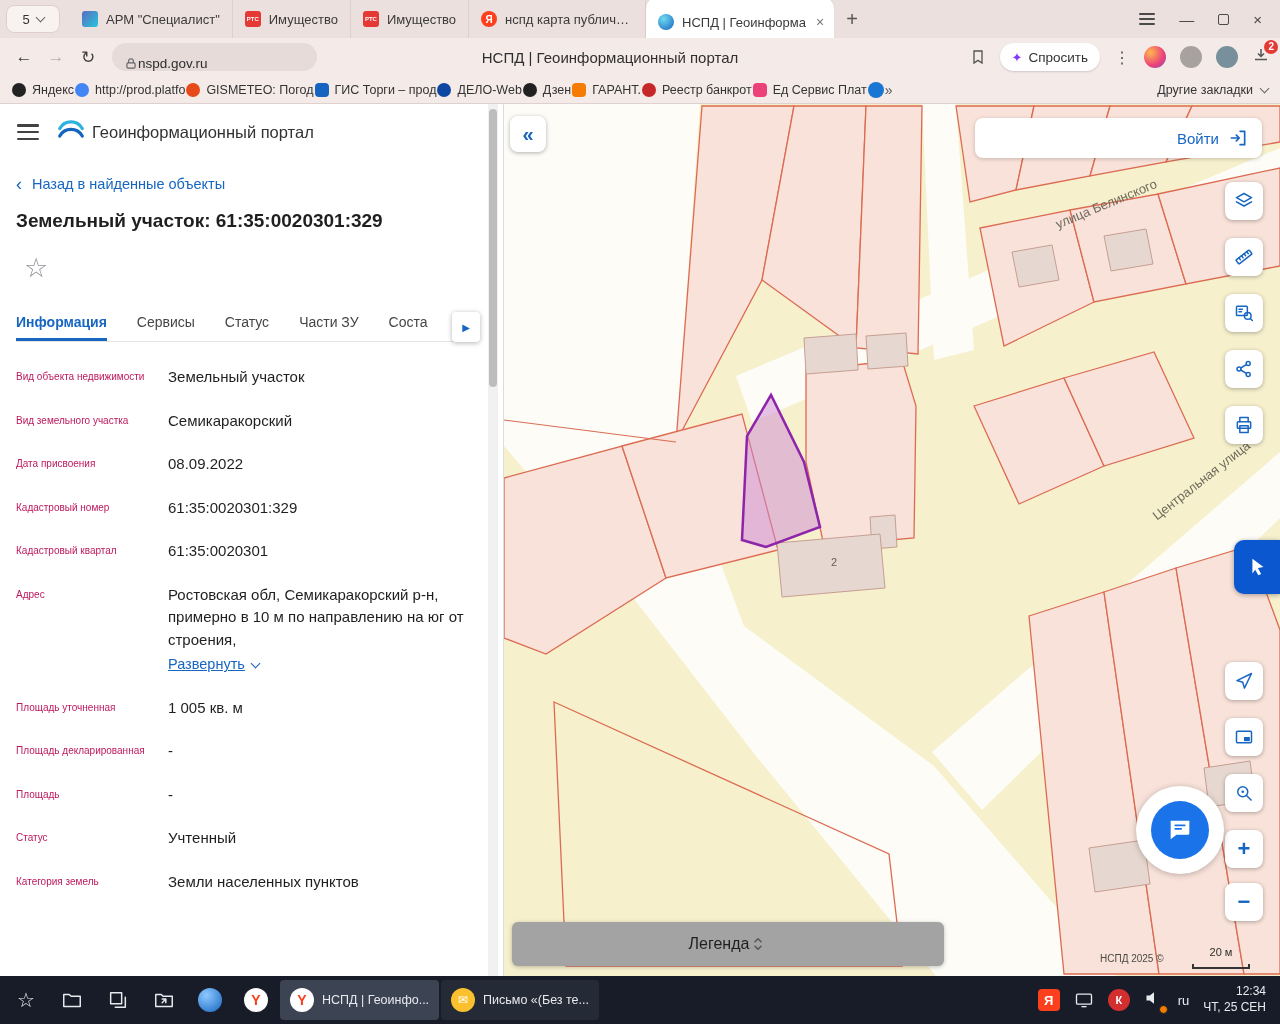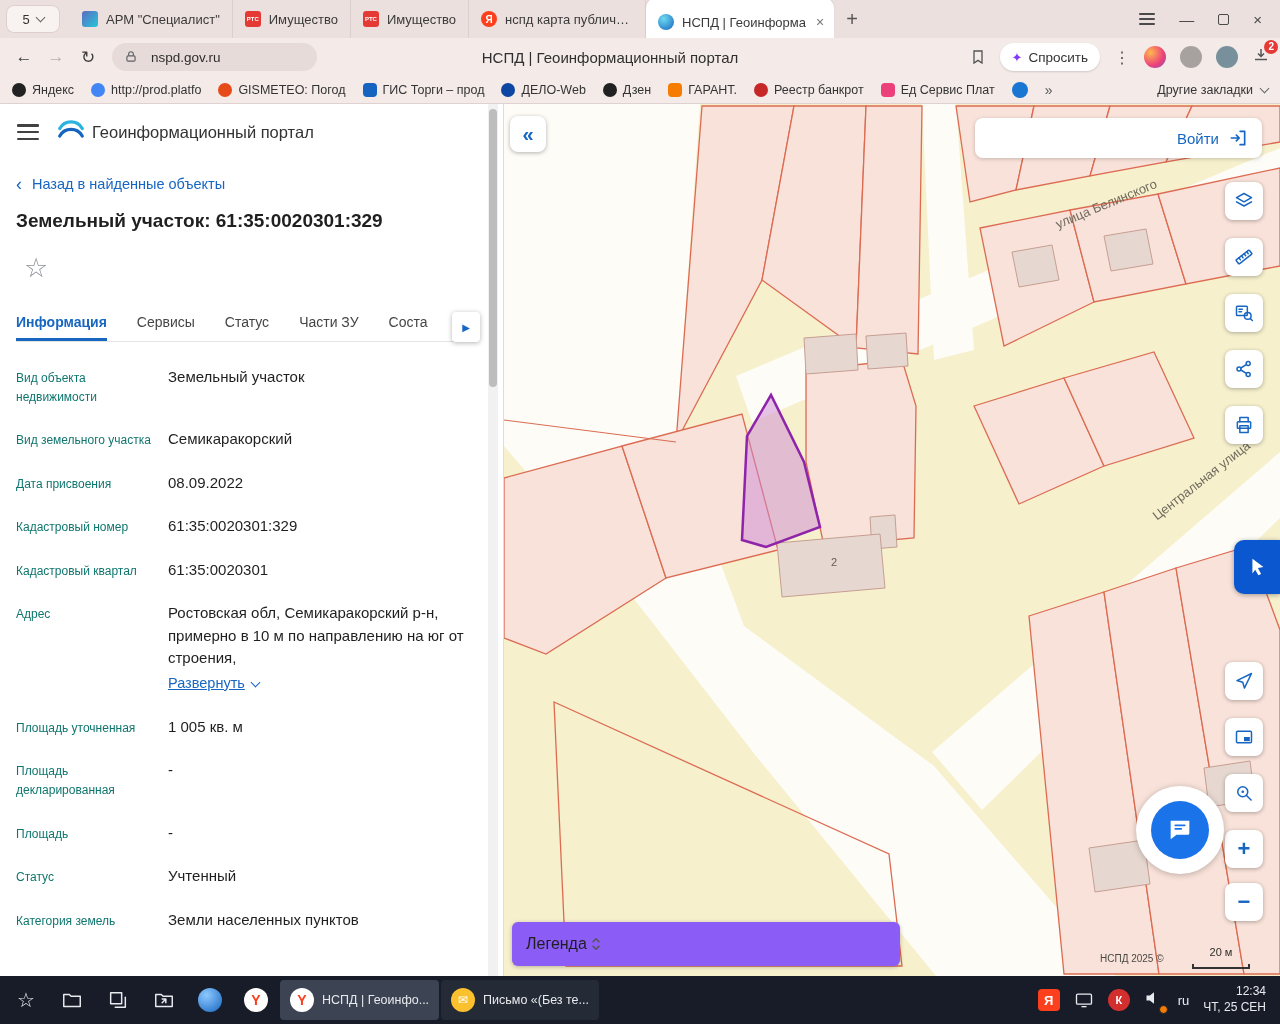--- a/index.html
+++ b/index.html
@@ -39,40 +39,40 @@
   .burger i{height:2px;background:#4a4a4a;border-radius:1px}
   .wc-glyph{font-size:15px;cursor:pointer}
   .wc-max{width:11px;height:11px;border:1.6px solid #4a4a4a;border-radius:2px;cursor:pointer}
 
   
   .addrbar{position:absolute;top:38px;left:0;right:0;height:38px;background:#f4ebe9;
            display:flex;align-items:center;gap:4px;padding:0 10px}
   .navbtn{font-size:17px;color:#3e3e3e;width:28px;text-align:center;cursor:pointer}
   .navbtn.disabled{color:#bcaeac}
   .addr-pill{width:205px;height:28px;background:#e7dbd9;border-radius:14px;display:flex;
-             align-items:center;gap:13px;padding:0 12px;margin-left:6px;cursor:text}
+             align-items:flex-end;gap:0;padding:0 12px;margin-left:6px;cursor:text}
   .addr-url{font-size:13.5px;color:#2d2d2d}
   .addr-title{position:absolute;left:300px;right:360px;text-align:center;font-size:15px;
               color:#2f2f2f;pointer-events:none;white-space:nowrap;overflow:hidden}
   .addr-right{margin-left:auto;display:flex;align-items:center;gap:14px}
   .ask-pill{height:28px;background:#fff;border-radius:14px;display:flex;align-items:center;gap:6px;
             padding:0 12px;font-size:13.5px;color:#333;box-shadow:0 1px 2px rgba(0,0,0,.15);cursor:pointer}
   .sparkle{color:#8438fa;font-size:13px}
   .kebab{font-size:16px;color:#555;cursor:pointer}
   .ext-dot{width:22px;height:22px;border-radius:50%;cursor:pointer}
   .ext-grad{background:radial-gradient(circle at 30% 30%,#ffb74d,#ec407a 60%,#7e57c2)}
   .ext-gray{background:#a7a2a0}
   .ext-blue{background:#78909c}
   .downloads{position:relative;cursor:pointer}
   .dl-badge{position:absolute;top:-6px;right:-8px;background:#e53935;color:#fff;border-radius:8px;
             font-size:10px;line-height:14px;padding:0 4px;font-weight:bold}
 
   
   .bmbar{position:absolute;top:76px;left:0;right:0;height:28px;background:#f4ebe9;
-         border-bottom:1px solid #ded1cf;display:flex;align-items:center;gap:17px;
+         border-bottom:1px solid #ded1cf;display:flex;align-items:center;gap:1px;
          padding:0 12px;font-size:12.5px;color:#333}
   .bm{display:flex;align-items:center;gap:6px;white-space:nowrap;cursor:pointer}
   .bm-ico{width:14px;height:14px;border-radius:4px;flex:none}
   .bm:nth-of-type(1) .bm-ico{background:#222;border-radius:50%}
   .bm:nth-of-type(2) .bm-ico{background:#4285f4;border-radius:50%}
   .bm:nth-of-type(3) .bm-ico{background:#e64a19;border-radius:50%}
   .bm:nth-of-type(4) .bm-ico{background:#1565c0}
   .bm:nth-of-type(5) .bm-ico{background:#0d47a1;border-radius:50%}
   .bm:nth-of-type(6) .bm-ico{background:#212121;border-radius:50%}
   .bm:nth-of-type(7) .bm-ico{background:#f57c00}
@@ -101,21 +101,21 @@
   .ptabs{position:absolute;left:16px;top:204px;width:438px;height:34px;display:flex;gap:30px;
          font-size:14px;color:#454545;border-bottom:1px solid #e4e4e4;overflow:hidden;white-space:nowrap}
   .ptab{position:relative;padding:6px 0 14px;cursor:pointer}
   .ptab.active{color:var(--accent);font-weight:bold}
   .ptab.active::after{content:"";position:absolute;left:0;right:0;bottom:0;height:3px;background:var(--accent)}
   .ptab-next{position:absolute;left:452px;top:208px;width:28px;height:30px;background:#fff;
              box-shadow:0 1px 5px rgba(0,0,0,.3);border-radius:4px;display:flex;align-items:center;
              justify-content:center;color:var(--accent);font-size:10px;cursor:pointer}
   .fields{position:absolute;left:16px;top:262px;width:462px}
   .field{display:flex;margin-bottom:21px}
-  .flabel{width:152px;flex:none;font-size:12px;color:#0f766e;line-height:1.6;
+  .flabel{width:152px;flex:none;font-size:10px;color:#be185d;line-height:1.6;
           padding:3px 12px 0 0}
   .fvalue{font-size:15px;color:#1f1f1f;line-height:1.5}
   .expand{color:var(--accent);text-decoration:underline;font-size:14.5px;display:inline-flex;
           align-items:center;gap:7px;margin-top:3px;cursor:pointer}
   .expand .cdown{border-color:var(--accent)}
   .pscroll{position:absolute;left:488px;top:0;width:10px;height:100%;background:#f1f1f1}
   .pthumb{position:absolute;left:489px;top:5px;width:8px;height:278px;background:#bdbdbd;
           border-radius:4px;cursor:grab}
 
   
@@ -142,23 +142,23 @@
       box-shadow:0 1px 4px rgba(0,0,0,.3);display:flex;align-items:center;justify-content:center;cursor:pointer}
   .mbtn svg{stroke:var(--accent);fill:none;stroke-width:1.8;stroke-linecap:round;stroke-linejoin:round}
   .zoom-glyph{color:var(--accent);font-size:22px;font-weight:bold}
   .cursor-tab{position:absolute;right:0;top:436px;width:46px;height:54px;background:#0b57d0;
       border-radius:10px 0 0 10px;display:flex;align-items:center;justify-content:center;
       box-shadow:0 1px 5px rgba(0,0,0,.35);cursor:pointer}
   .chat-outer{position:absolute;left:632px;top:682px;width:88px;height:88px;border-radius:50%;
       background:#fff;box-shadow:0 1px 6px rgba(0,0,0,.25);cursor:pointer}
   .chat-inner{position:absolute;left:15px;top:15px;width:58px;height:58px;border-radius:50%;
       background:#1a73e8;display:flex;align-items:center;justify-content:center}
-  .legend-bar{position:absolute;left:8px;bottom:10px;width:388px;height:44px;background:#8b5cf6;
+  .legend-bar{position:absolute;left:8px;bottom:10px;width:432px;height:44px;background:#a3a3a3;
       border-radius:6px;box-shadow:0 1px 4px rgba(0,0,0,.25);display:flex;align-items:center;
-      justify-content:flex-start;padding:0 14px;cursor:pointer}
+      justify-content:center;padding:0 14px;cursor:pointer}
   .legend-label{font-size:16px;color:#1f1f1f}
   .attribution{position:absolute;left:596px;top:849px;font-size:10px;color:#4a4a44}
   .scale-label{position:absolute;left:688px;top:842px;width:58px;text-align:center;
       font-size:11px;color:#2e2e2a}
   .scale-line{position:absolute;left:688px;top:860px;width:58px;height:5px;
       border-bottom:2px solid #333;border-left:2px solid #333;border-right:2px solid #333}
 
   
   .taskbar{position:absolute;left:0;top:976px;width:1280px;height:48px;background:#171c28;
       display:flex;align-items:center;gap:2px;padding:0 4px;color:#e8eaed}

